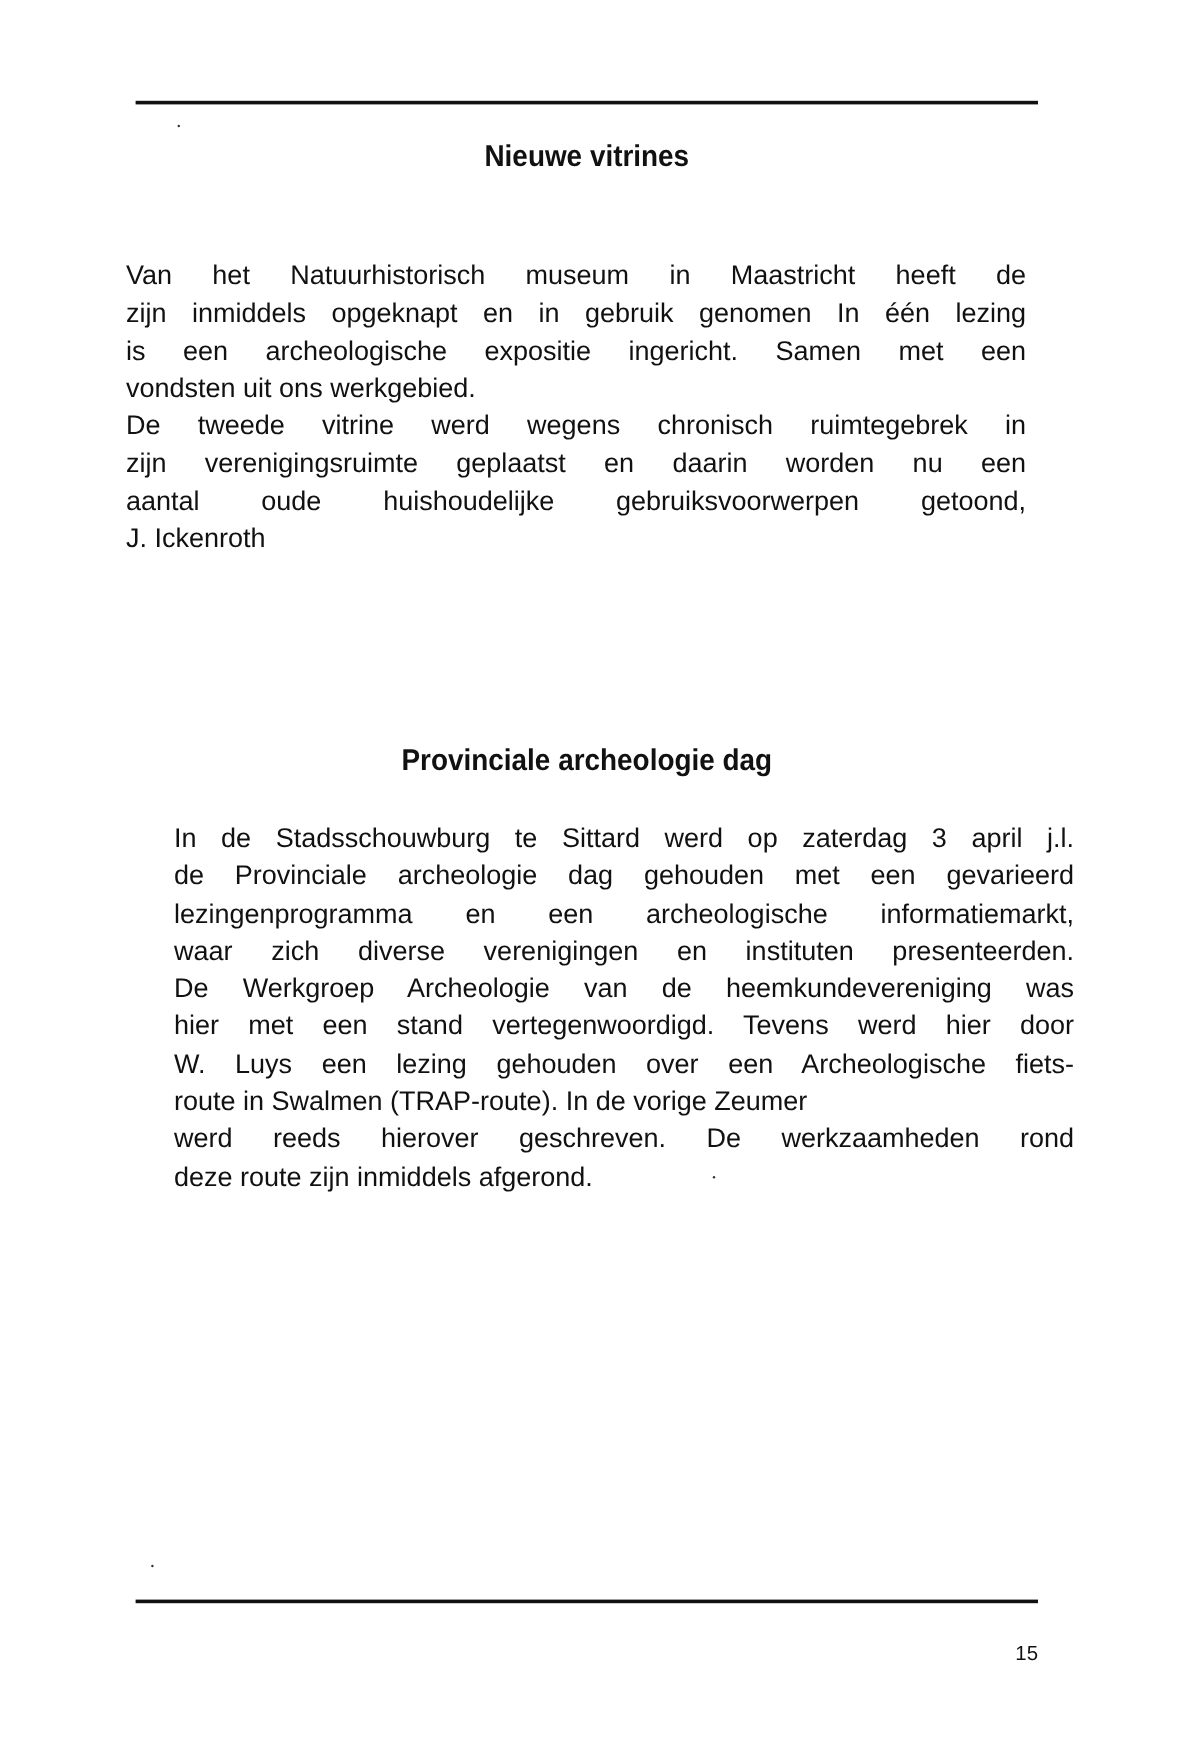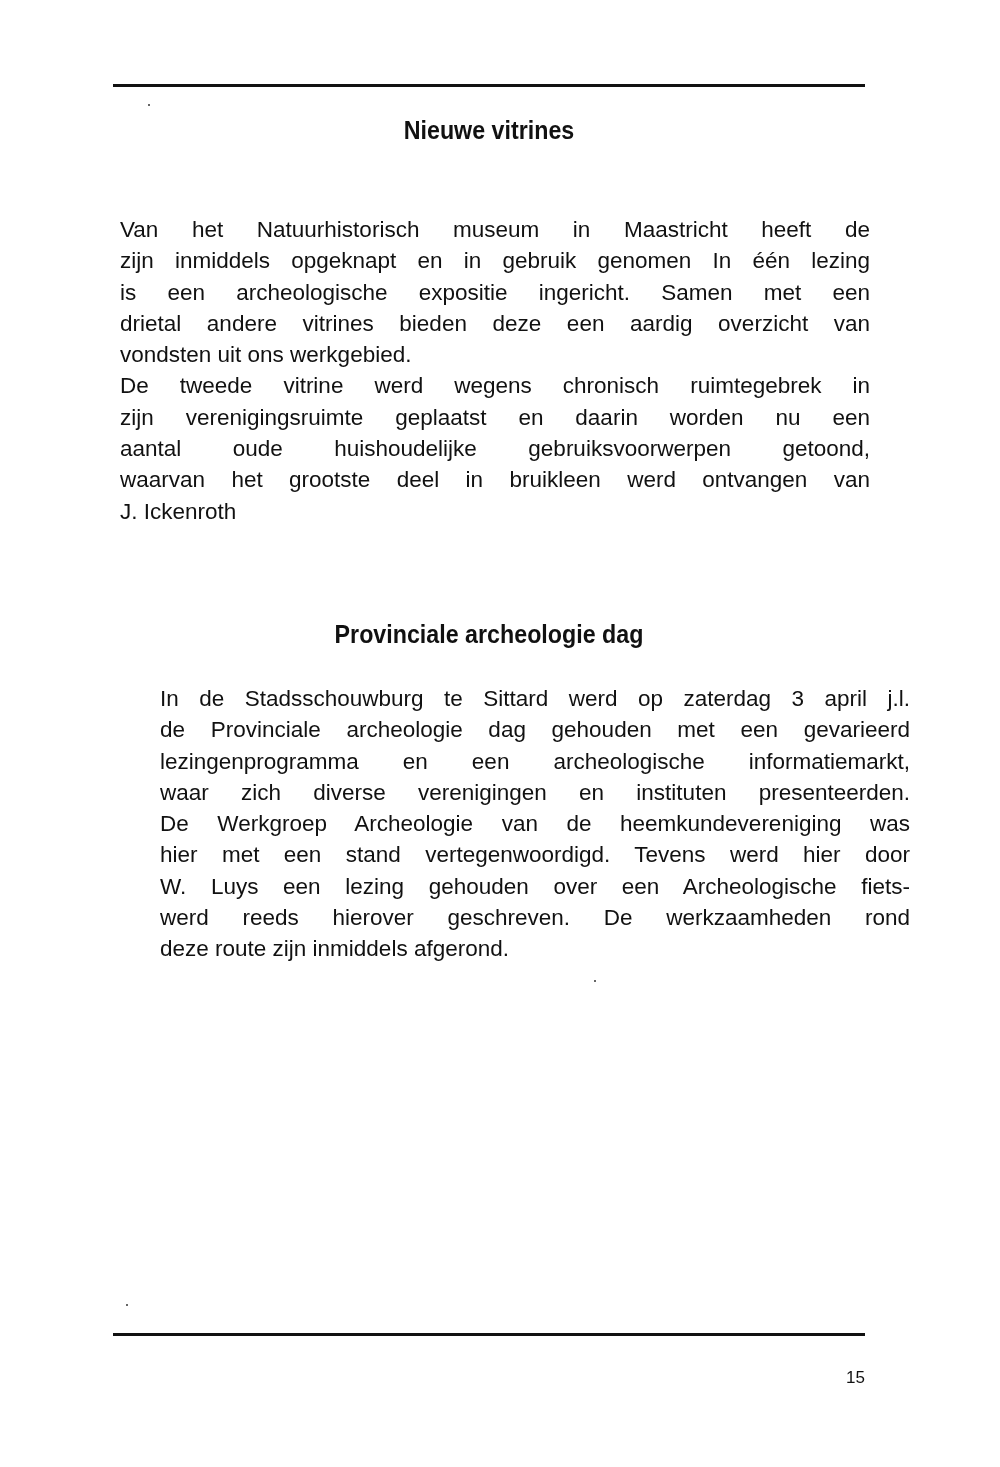--- a/index.html
+++ b/index.html
@@ -13,21 +13,21 @@
     .rule.top { top: 84px; }
     .rule.bottom { top: 1333px; }
     .heading {
       position: absolute; left: 113px; width: 752px; text-align: center;
       font-weight: bold; font-size: 25px; letter-spacing: 0px;
       transform: scaleX(0.93); transform-origin: center;
     }
     #h1 { top: 116px; }
     #h2 { top: 620px; }
     .para {
-      position: absolute; left: 120px; width: 750px;
+      position: absolute; left: 105px; width: 750px;
       font-size: 22.5px; line-height: 31.3px;
     }
     .line {
       display: block; text-align: justify; text-align-last: justify;
       white-space: nowrap; height: 31.3px;
     }
     .line.last { text-align-last: left; }
     #p1 { top: 214px; }
     #p2 { top: 683px; margin-left: 40px; }
     .pagenum {
@@ -42,39 +42,38 @@
 <div class="rule top"></div>
 
 <div class="speck" style="left:148px; top:104px;"></div>
 
 <div class="heading" id="h1">Nieuwe vitrines</div>
 
 <div class="para" id="p1">
   <span class="line" style="white-space: normal;">Van het Natuurhistorisch museum in Maastricht heeft de</span>
   <span class="line" style="white-space: normal;">zijn inmiddels opgeknapt en in gebruik genomen In één lezing</span>
   <span class="line" style="white-space: normal;">is een archeologische expositie ingericht. Samen met een</span>
-  <span class="line" style="white-space: normal;">drietal andere vitrines bieden deze een aardig overzicht van</span>
   <span class="line last" style="white-space: normal;">vondsten uit ons werkgebied.</span>
   <span class="line" style="white-space: normal;">De tweede vitrine werd wegens chronisch ruimtegebrek in</span>
   <span class="line" style="white-space: normal;">zijn verenigingsruimte geplaatst en daarin worden nu een</span>
   <span class="line" style="white-space: normal;">aantal oude huishoudelijke gebruiksvoorwerpen getoond,</span>
-  <span class="line" style="white-space: normal;">waarvan het grootste deel in bruikleen werd ontvangen van</span>
   <span class="line last" style="white-space: normal;">J. Ickenroth</span>
 </div>
 
 <div class="heading" id="h2">Provinciale archeologie dag</div>
 
 <div class="para" id="p2">
   <span class="line" style="white-space: normal;">In de Stadsschouwburg te Sittard werd op zaterdag 3 april j.l.</span>
   <span class="line" style="white-space: normal;">de Provinciale archeologie dag gehouden met een gevarieerd</span>
   <span class="line" style="white-space: normal;">lezingenprogramma en een archeologische informatiemarkt,</span>
   <span class="line" style="white-space: normal;">waar zich diverse verenigingen en instituten presenteerden.</span>
   <span class="line" style="white-space: normal;">De Werkgroep Archeologie van de heemkundevereniging was</span>
   <span class="line" style="white-space: normal;">hier met een stand vertegenwoordigd. Tevens werd hier door</span>
   <span class="line" style="white-space: normal;">W. Luys een lezing gehouden over een Archeologische fiets-</span>
+  <span class="line last" style="white-space: normal;">route in Swalmen (TRAP-route). In de vorige Zeumer</span>
   <span class="line" style="white-space: normal;">werd reeds hierover geschreven. De werkzaamheden rond</span>
   <span class="line last" style="white-space: normal;">deze route zijn inmiddels afgerond.</span>
 </div>
 
 <div class="speck" style="left:594px; top:980px;"></div>
 <div class="speck" style="left:126px; top:1304px;"></div>
 
 <div class="rule bottom"></div>
 
 <div class="pagenum">15</div>

